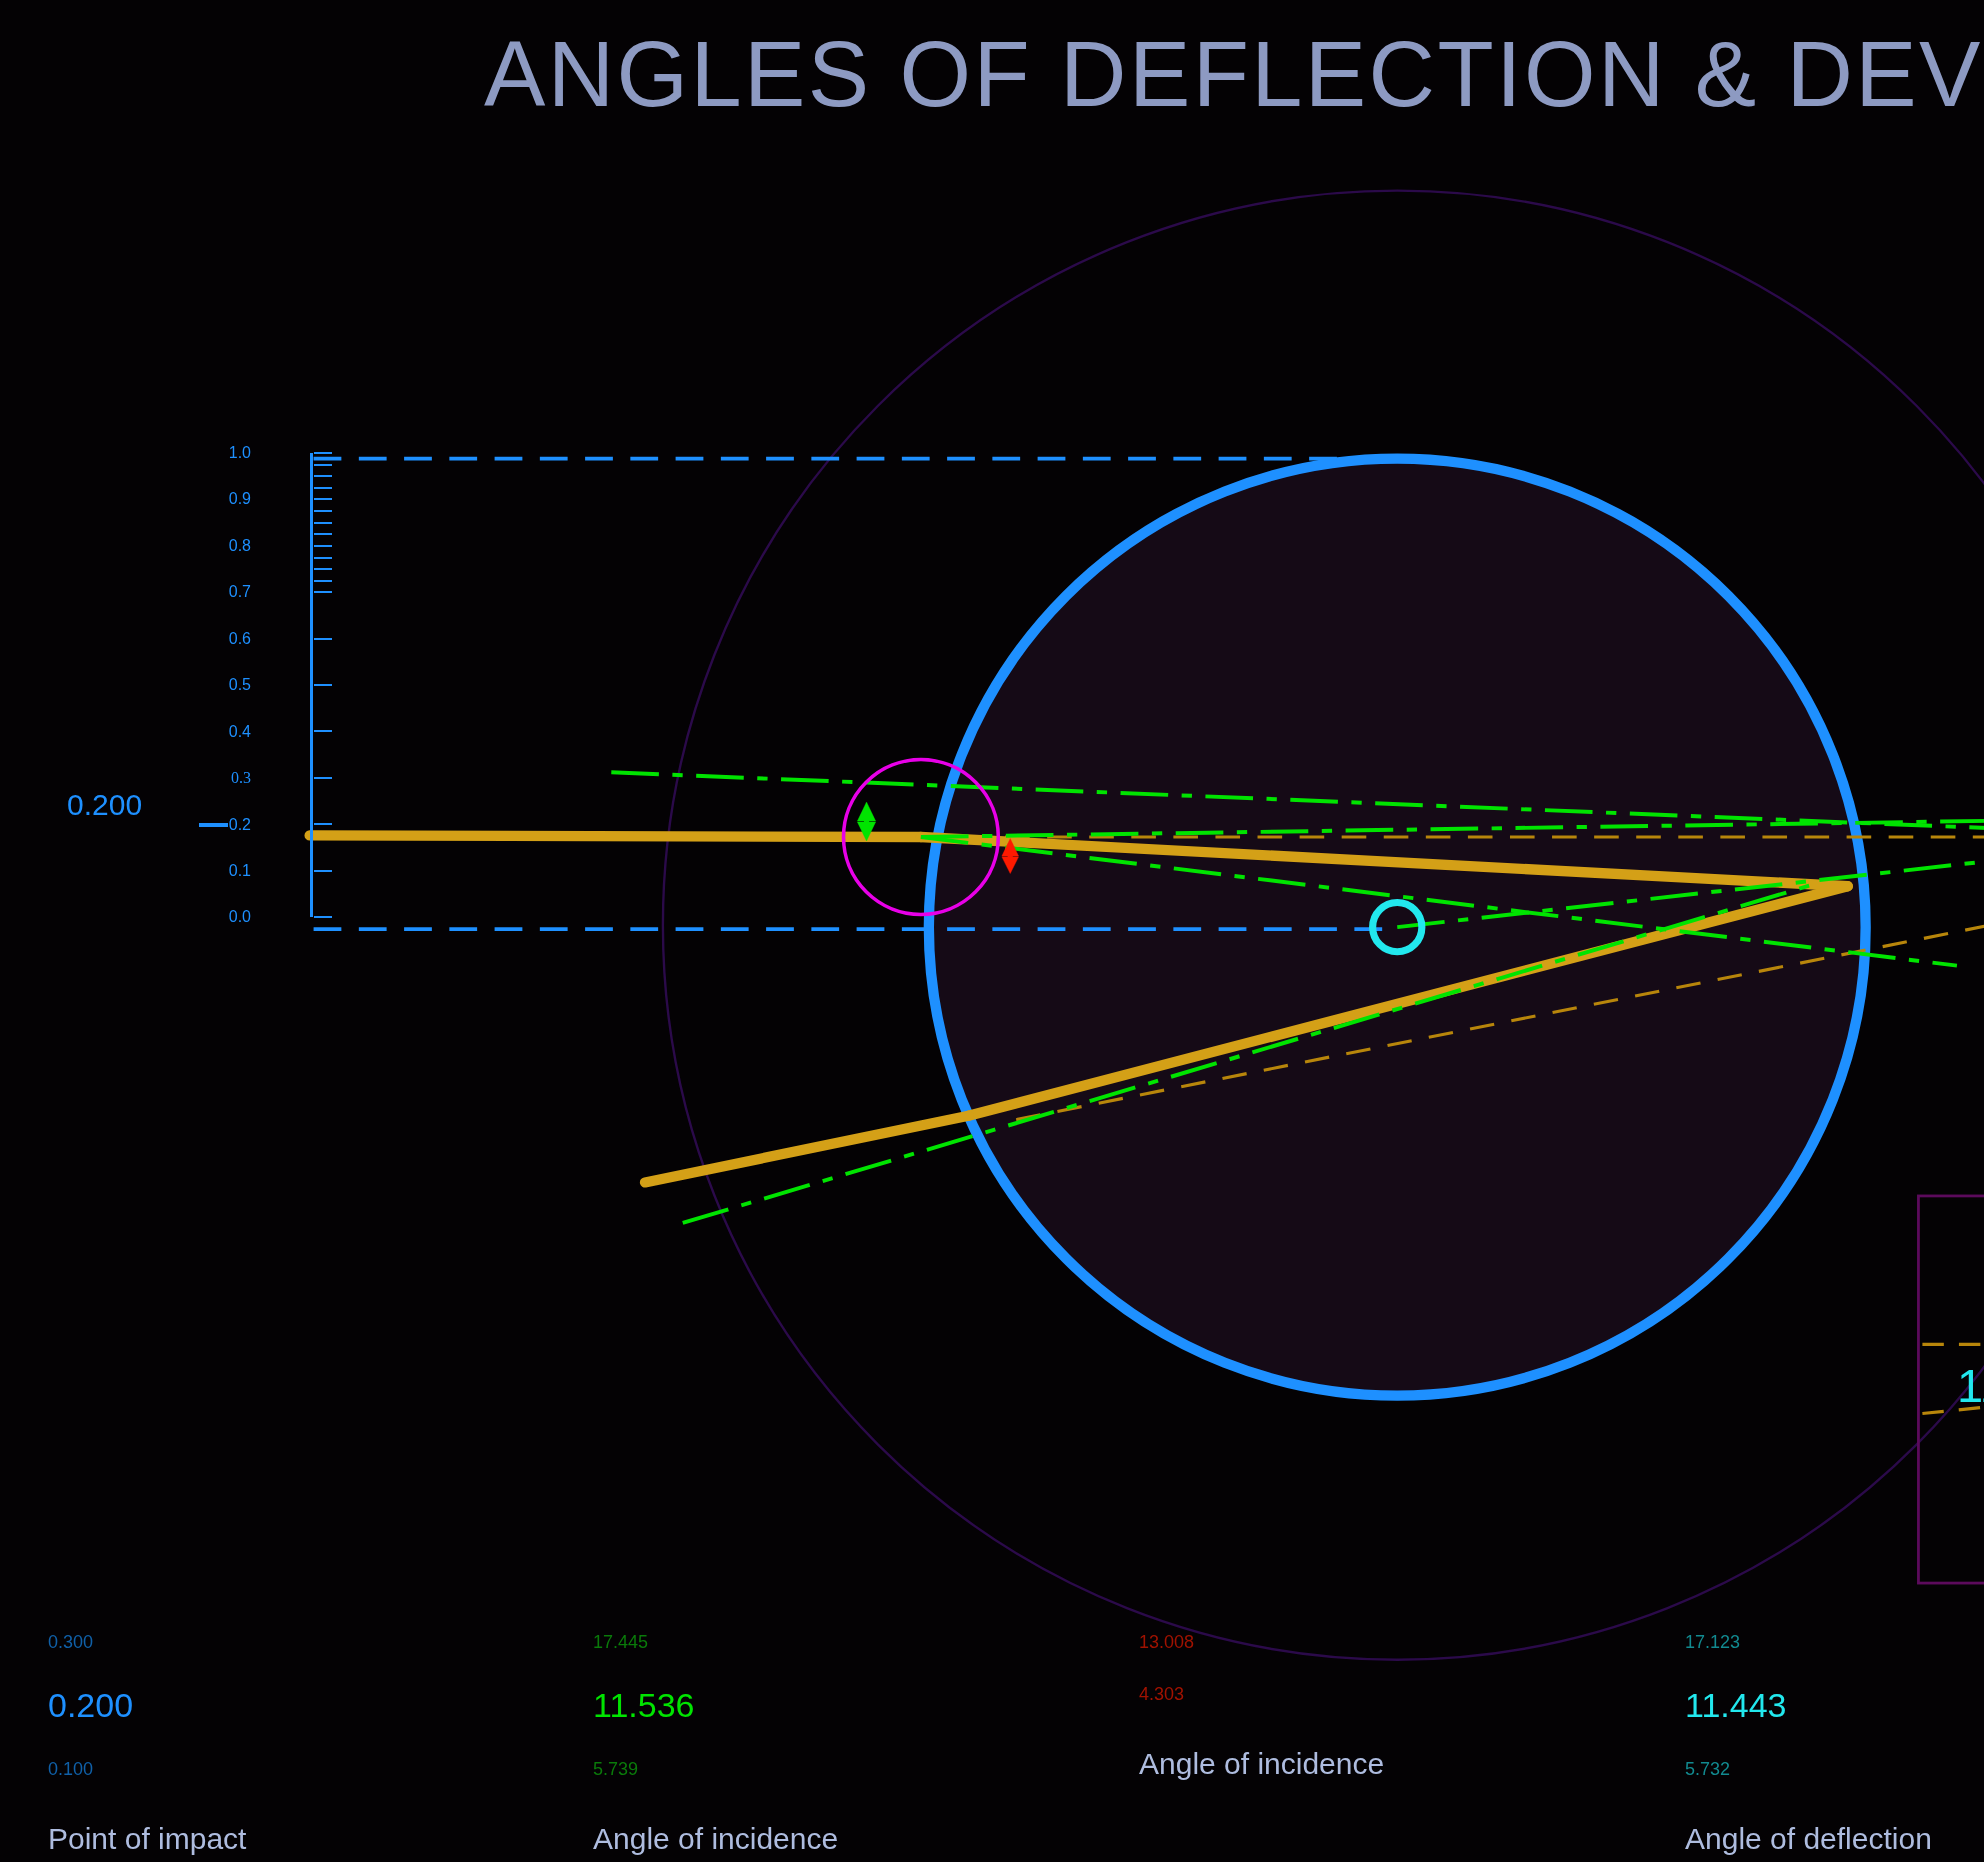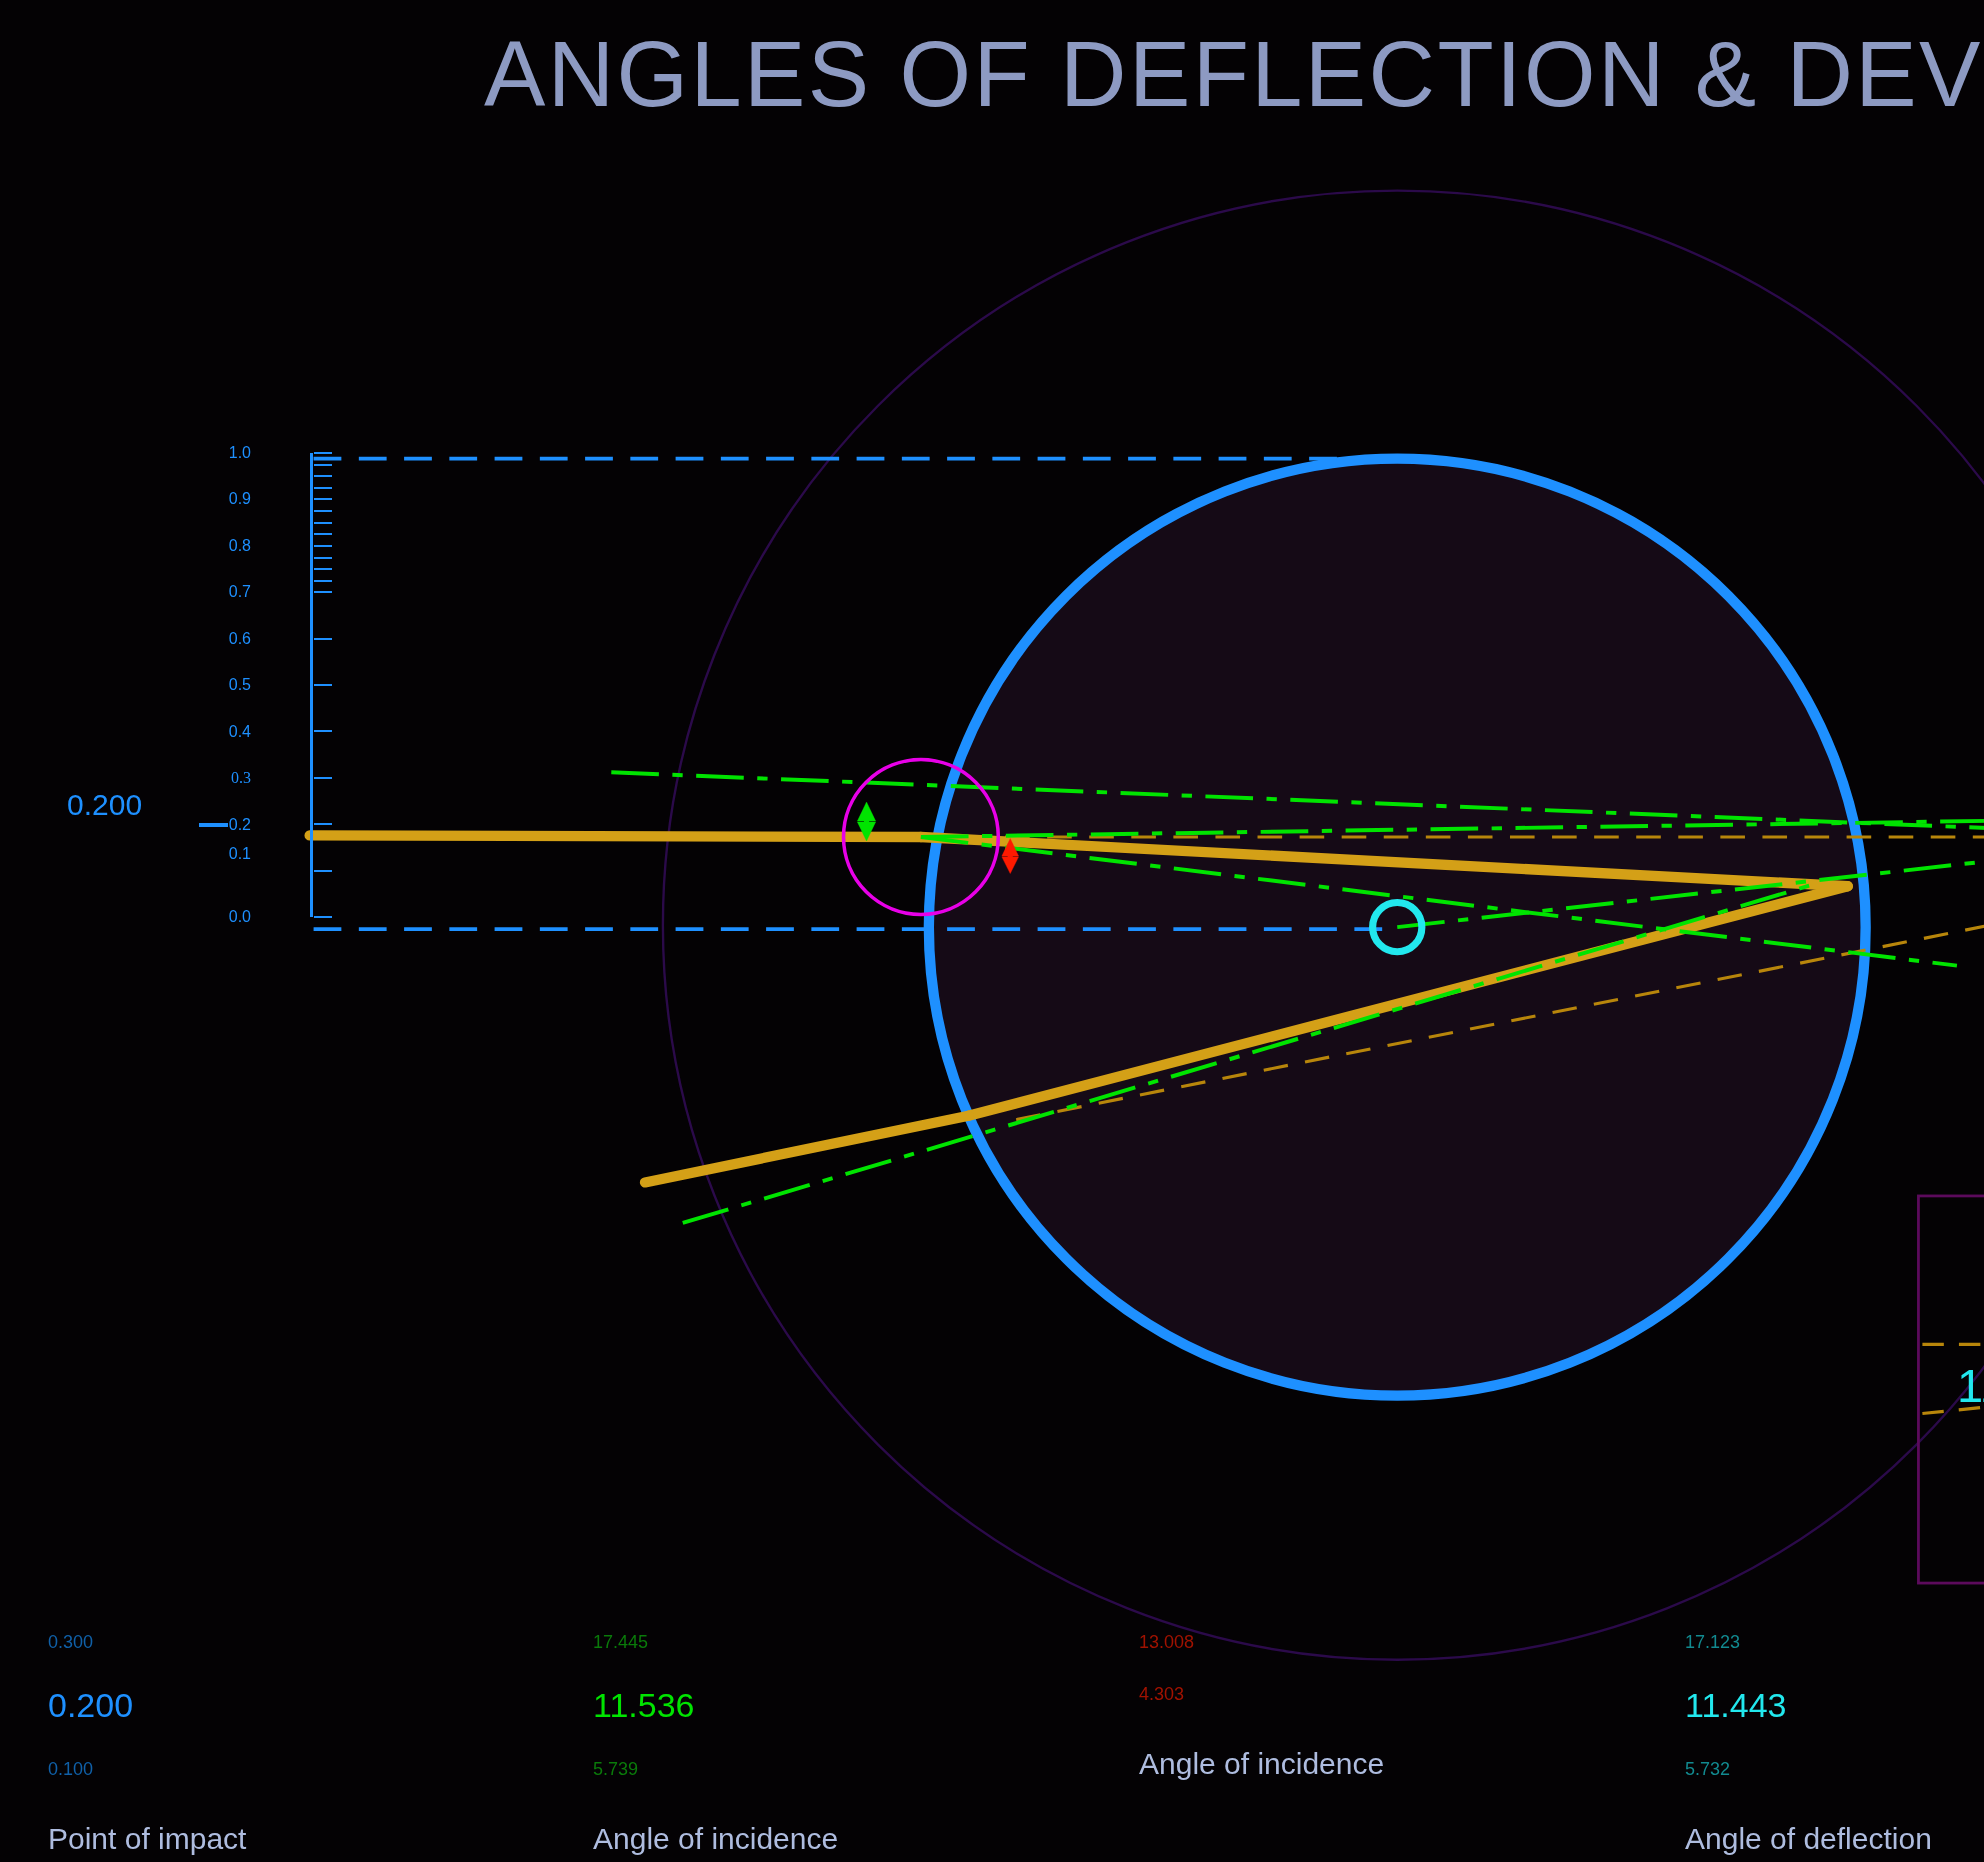--- a/index.html
+++ b/index.html
@@ -148,21 +148,21 @@
         <div class="ticklabel" style="top: 186px;">0.6</div>
         <div class="tick major" style="top: 231px;"></div>
         <div class="ticklabel" style="top: 232px;">0.5</div>
         <div class="tick major" style="top: 277px;"></div>
         <div class="ticklabel" style="top: 279px;">0.4</div>
         <div class="tick major" style="top: 324px;"></div>
         <div class="ticklabel" style="top: 325px; font-family: Liberation Serif, serif;">0.3</div>
         <div class="tick major" style="top: 370px;"></div>
         <div class="ticklabel" style="top: 372px;">0.2</div>
         <div class="tick major" style="top: 417px;"></div>
-        <div class="ticklabel" style="top: 401px;">0.1</div>
+        <div class="ticklabel" style="top: 418px;">0.1</div>
         <div class="tick major" style="top: 463px;"></div>
         <div class="ticklabel" style="top: 464px;">0.0</div>
         <div class="tick minor" style="top: 138px;"></div>
         <div class="tick minor" style="top: 127px;"></div>
         <div class="tick minor" style="top: 115px;"></div>
         <div class="tick minor" style="top: 104px;"></div>
         <div class="tick minor" style="top: 92px;"></div>
         <div class="tick minor" style="top: 80px;"></div>
         <div class="tick minor" style="top: 69px;"></div>
         <div class="tick minor" style="top: 57px;"></div>

